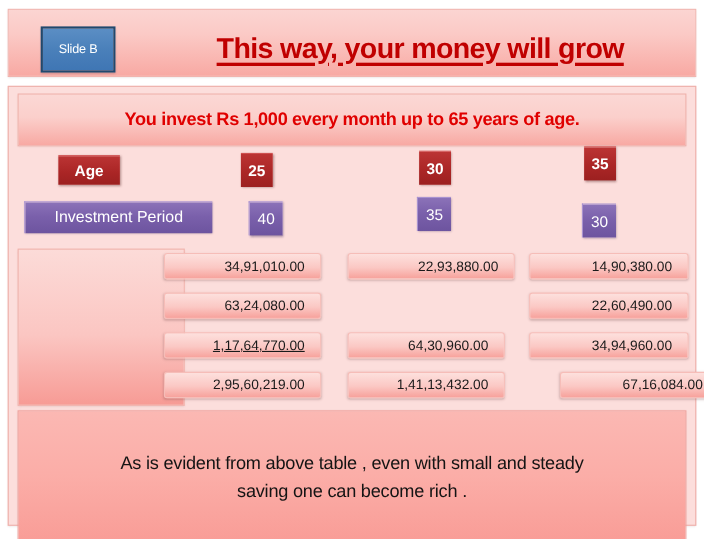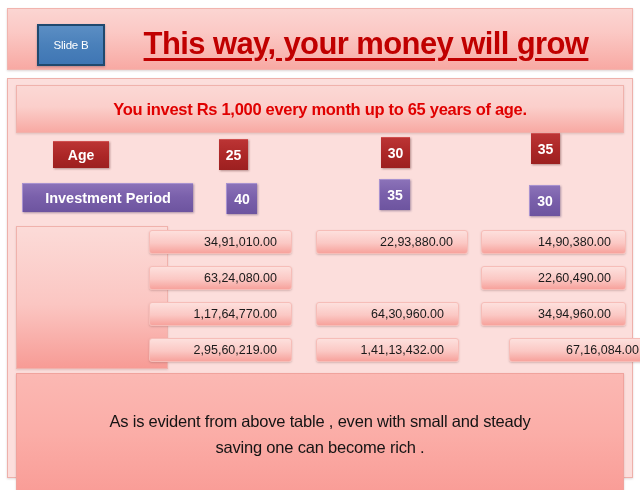--- a/index.html
+++ b/index.html
@@ -40,29 +40,29 @@
     font-size: 11.5px;
     font-weight: normal;
     letter-spacing: -0.2px;
     display: flex;
     align-items: center;
     justify-content: center;
     box-shadow: 0 1px 2px rgba(60,60,80,0.35);
   }
   #main-title {
     position: absolute;
-    left: 118px;
+    left: 134px;
     top: 12px;
     width: 480px;
     height: 46px;
     display: flex;
     align-items: center;
     justify-content: center;
     color: #c00000;
-    font-size: 31px;
+    font-size: 26px;
     font-weight: bold;
     letter-spacing: -0.6px;
     text-decoration: underline;
     text-underline-offset: 4px;
     text-decoration-thickness: 2.5px;
     white-space: nowrap;
   }
 
   
   #body-panel {
@@ -115,21 +115,21 @@
     align-items: center;
     justify-content: center;
     box-shadow: 1px 1px 2px rgba(90,40,40,0.45);
     border-top: 1px solid #cf5050;
   }
   .badge-purple {
     position: absolute;
     background: linear-gradient(to bottom, #8b72b8 0%, #7a60ab 45%, #6d549f 100%);
     color: #ffffff;
     font-size: 14px;
-    font-weight: bold;
+    font-weight: normal;
     display: flex;
     align-items: center;
     justify-content: center;
     box-shadow: 1px 1px 2px rgba(70,50,100,0.45);
     border-top: 1px solid #a892d0;
     border-left: 1px solid #a892d0;
   }
 
   #age-label   { left: 45px;  top: 0px; width: 56px; height: 26px; }
   #age-c1 { left: 211px; top: -2px; width: 29px; height: 30px; }
@@ -248,21 +248,21 @@
     <div class="rate-label" style="top:74px;">12%</div>
     <div class="rate-label" style="top:110px;">15%</div>
 
     <div class="cell-box" style="left:133px; top:6px;  width:143px;">34,91,010.00</div>
     <div class="cell-box" style="left:300px; top:6px;  width:152px;">22,93,880.00</div>
     <div class="cell-box" style="left:465px; top:6px;  width:145px;">14,90,380.00</div>
 
     <div class="cell-box" style="left:133px; top:42px; width:143px;">63,24,080.00</div>
     <div class="cell-box" style="left:465px; top:42px; width:145px;">22,60,490.00</div>
 
-    <div class="cell-box" style="left:133px; top:78px; width:143px;">1,17,64,770.00</div>
+    <div class="cell-box" style="left:133px; top:78px; width:143px;text-decoration:underline;">1,17,64,770.00</div>
     <div class="cell-box" style="left:300px; top:78px; width:143px;">64,30,960.00</div>
     <div class="cell-box" style="left:465px; top:78px; width:145px;">34,94,960.00</div>
 
     <div class="cell-box" style="left:133px; top:114px; width:143px;">2,95,60,219.00</div>
     <div class="cell-box" style="left:300px; top:114px; width:143px;padding-left:39px;">1,41,13,432.00</div>
     <div class="cell-box" style="left:465px; top:114px; width:145px;margin-left:28px;">67,16,084.00</div>
   </div>
 
   <div id="footer-panel">
     <div class="footer-line">As is evident from above table , even  with small and steady</div>

